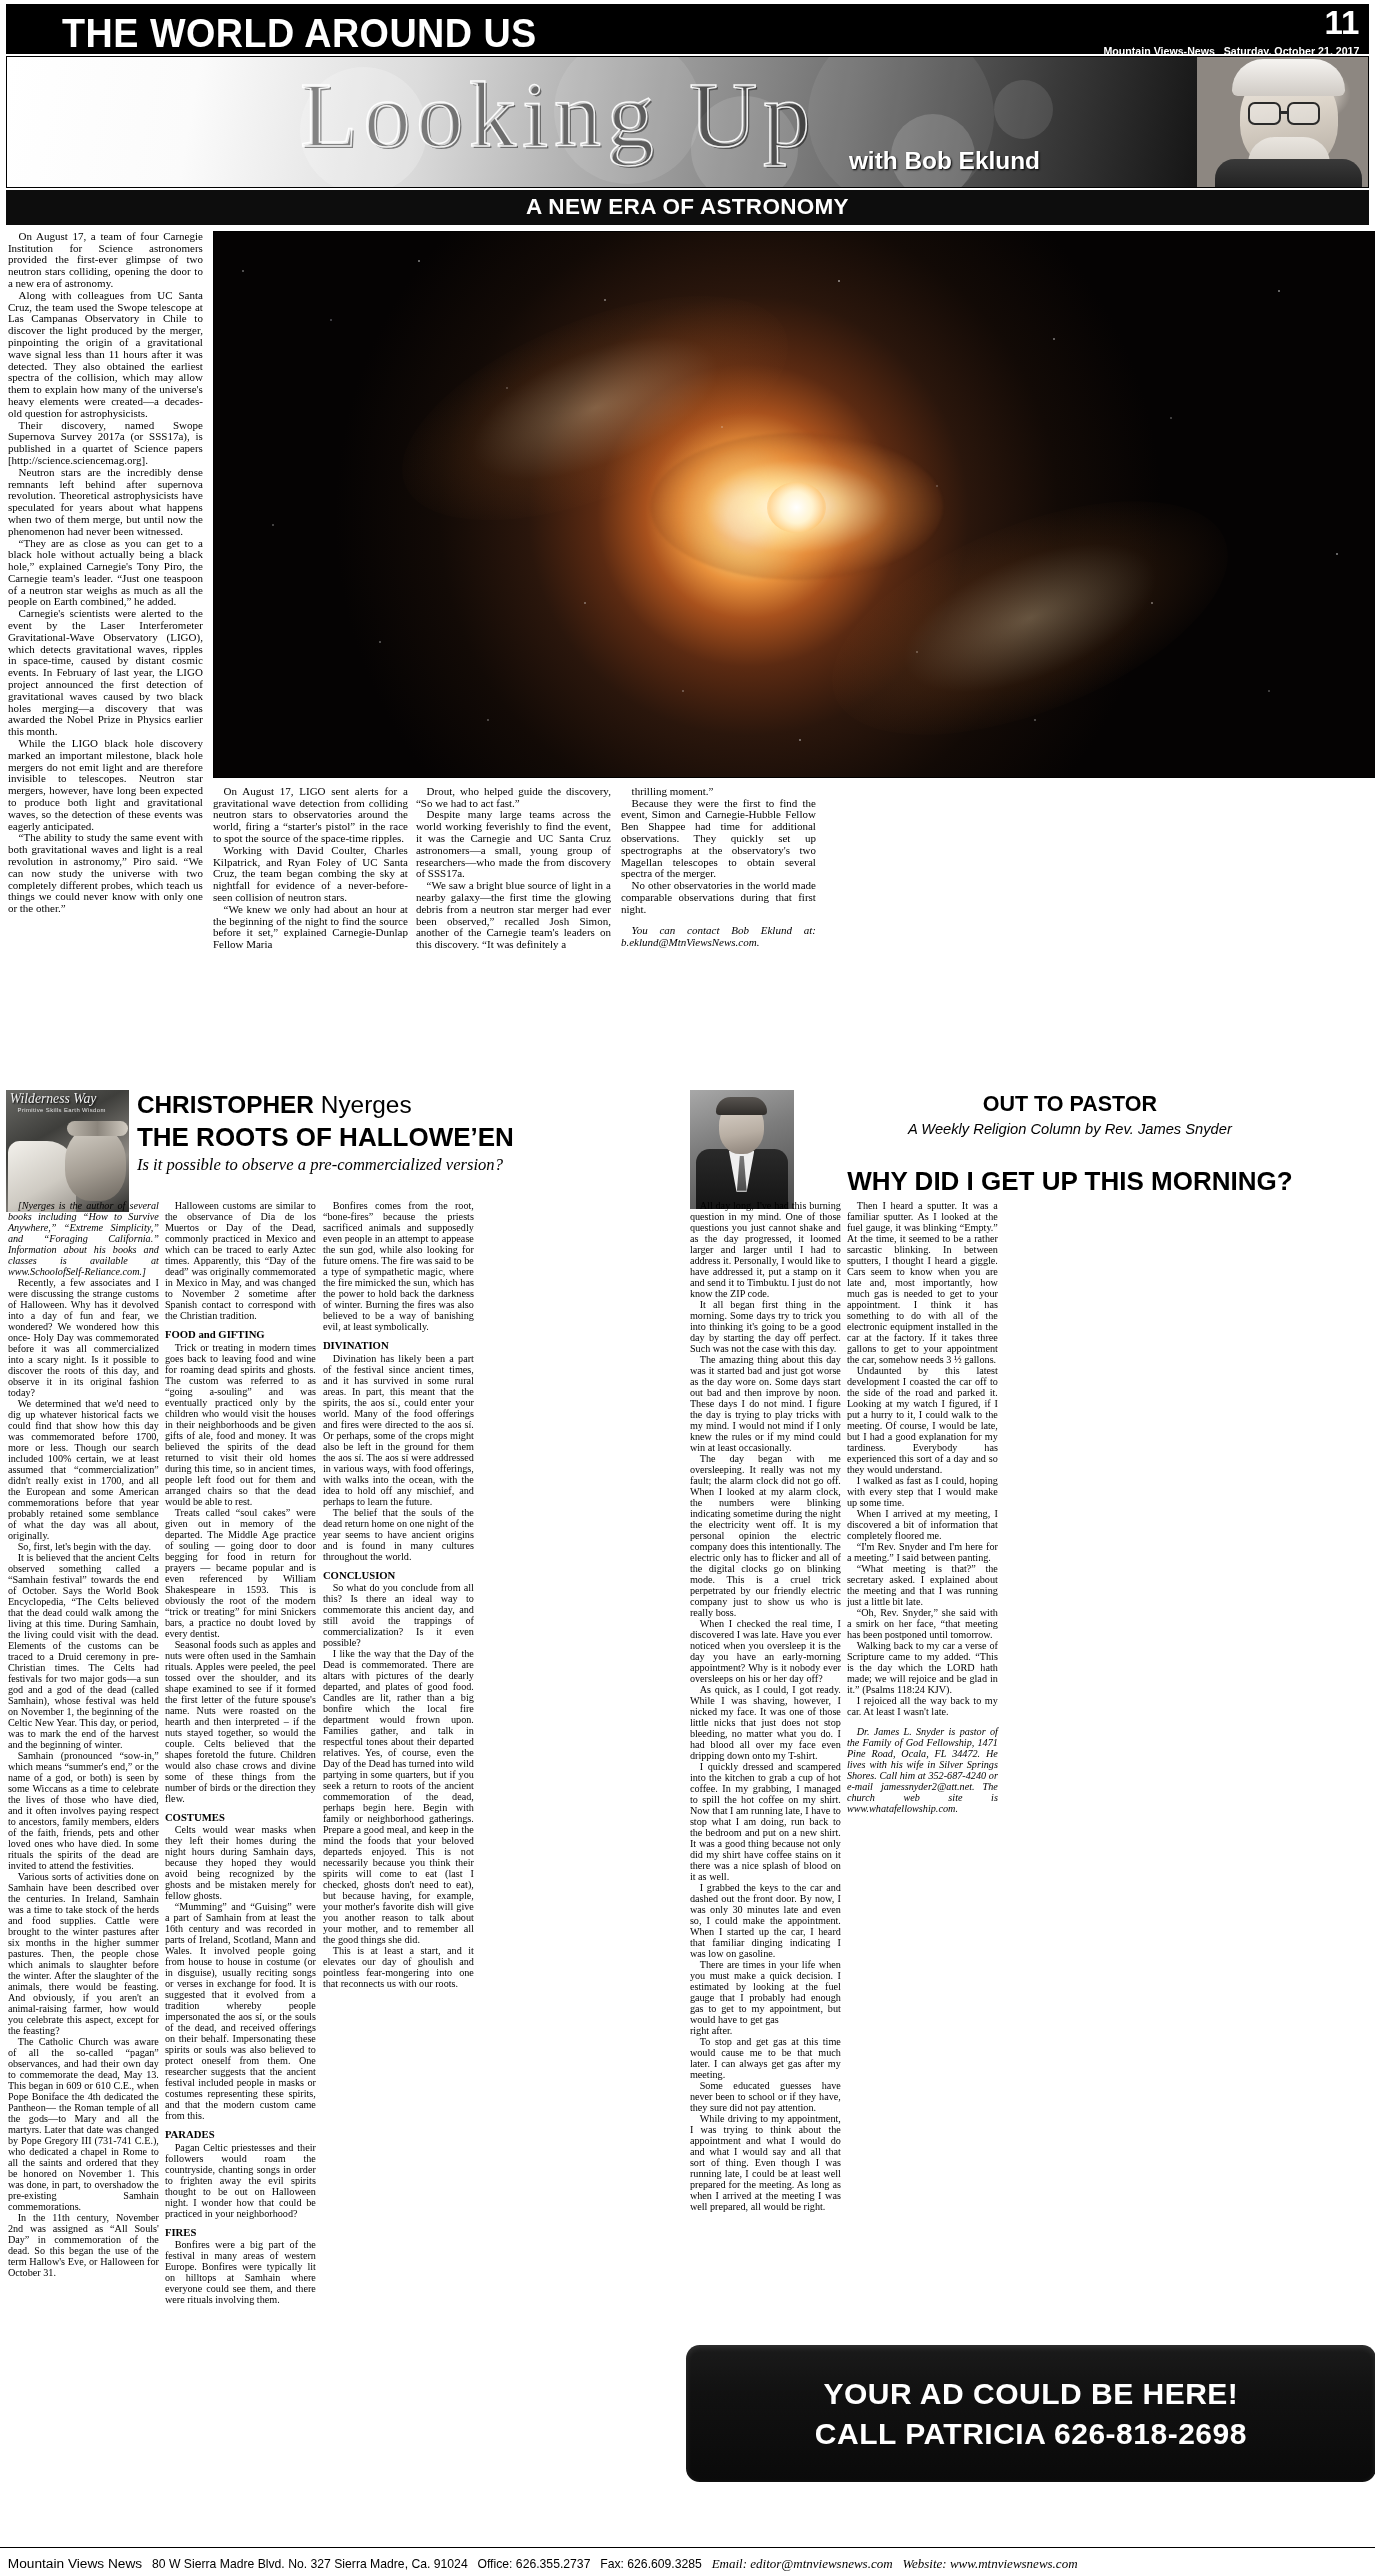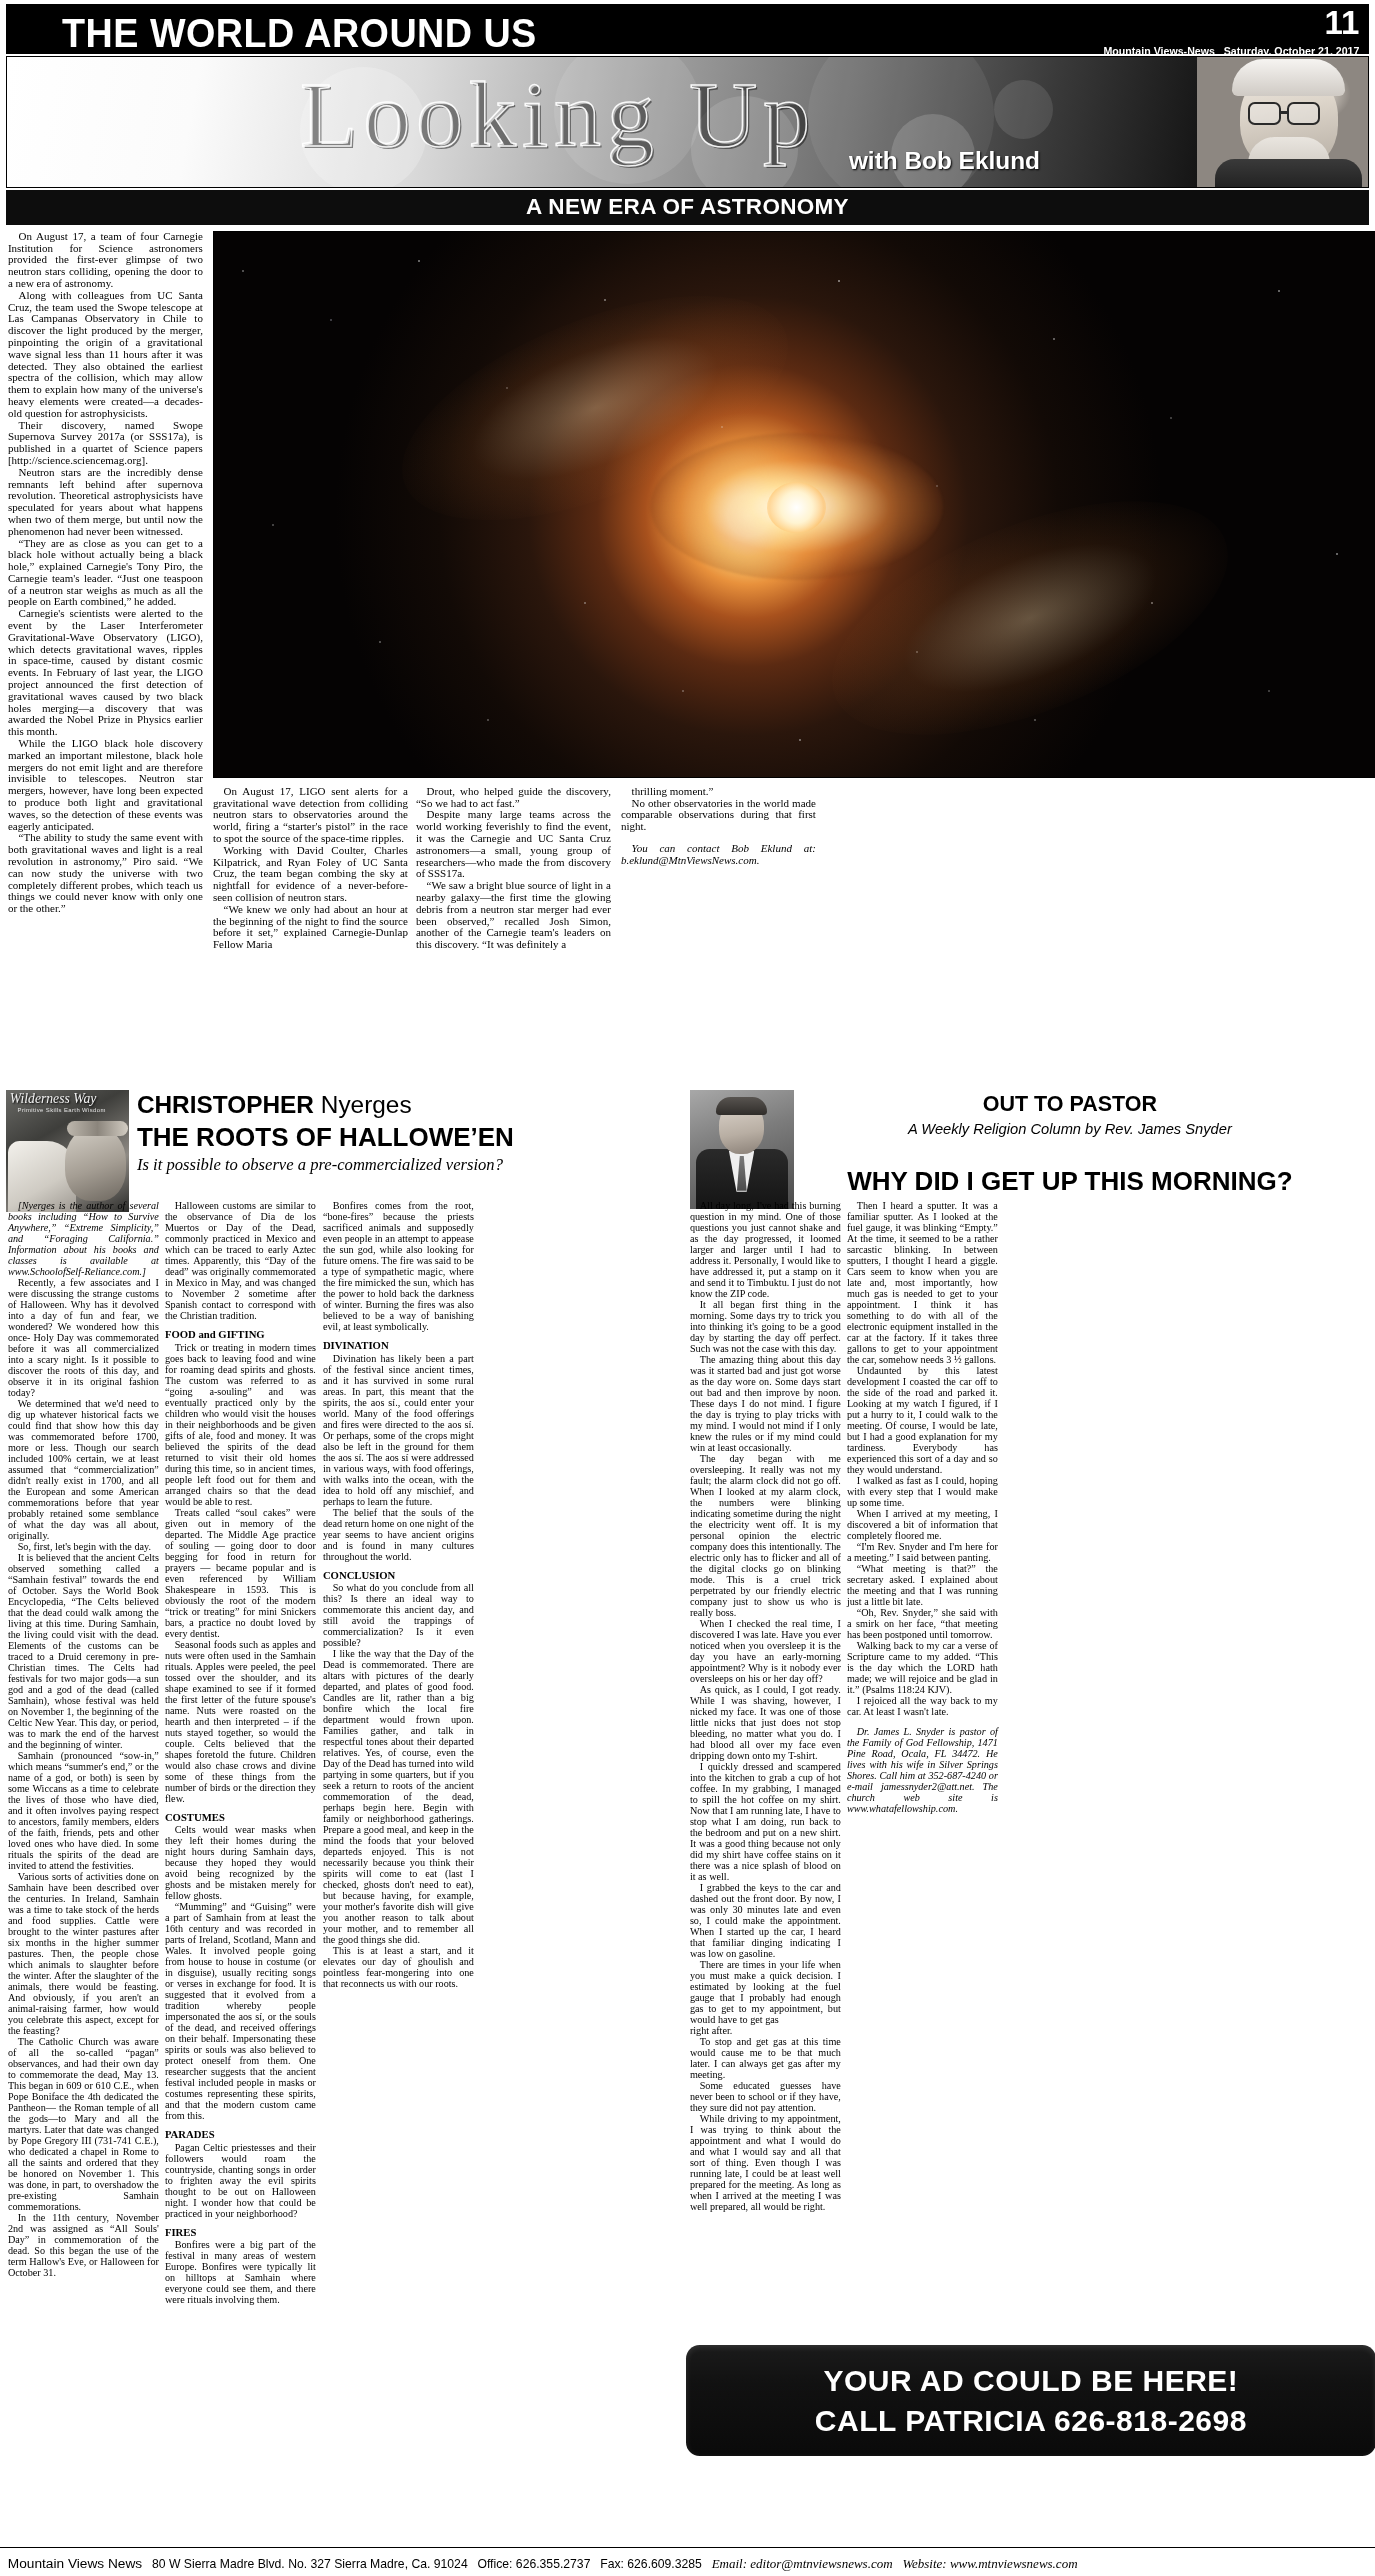--- a/index.html
+++ b/index.html
@@ -321,21 +321,21 @@
   .c2 { left:159px; width:151px; }
   .c3 { left:317px; width:151px; }
   .c4 { left:474px; width:195px; }
   .c5 { left:684px; width:151px; }
   .c6 { left:841px; width:151px; }
   .c7 { left:998px;width:151px; }
   .c8 { left:1156px;width:217px; }
 
   
   .ad-box {
-    position:absolute; left:680px; top:1145px; width:690px; height:111px;
+    position:absolute; left:680px; top:1145px; width:690px; height:137px;
     background:linear-gradient(180deg,#1b1b1b 0%,#111 35%,#0a0a0a 100%);
     border-radius:13.7px;
     color:#fff;
     display:flex; flex-direction:column; align-items:center; justify-content:center;
     box-shadow:inset 0 2px 5.9px rgba(255,255,255,0.12);
   }
   .ad-line1 {
     font-family:"Liberation Sans", sans-serif;
     font-weight:bold; font-size:30px; letter-spacing:0.5px;
   }
@@ -423,20 +423,21 @@
     </div>
 
     <div class="art-col art-colC">
       <p>Drout, who helped guide the discovery, “So we had to act fast.”</p>
       <p>Despite many large teams across the world working feverishly to find the event, it was the Carnegie and UC Santa Cruz astronomers—a small, young group of researchers—who made the from discovery of SSS17a.</p>
       <p>“We saw a bright blue source of light in a nearby galaxy—the first time the glowing debris from a neutron star merger had ever been observed,” recalled Josh Simon, another of the Carnegie team's leaders on this discovery. “It was definitely a</p>
     </div>
 
     <div class="art-col art-colD">
       <p>thrilling moment.”</p>
+      <p>Because they were the first to find the event, Simon and Carnegie-Hubble Fellow Ben Shappee had time for additional observations. They quickly set up spectrographs at the observatory's two Magellan telescopes to obtain several spectra of the merger.</p>
       <p>No other observatories in the world made comparable observations during that first night.</p>
       <p class="ital" style="margin-top:9.8px">You can contact Bob Eklund at: b.eklund@MtnViewsNews.com.</p>
     </div>
   </div>
 
   <div class="lower-zone">
 
     <div class="nyerges-head">
       <div class="ny-photo">
         <div class="ny-shirt"></div>

